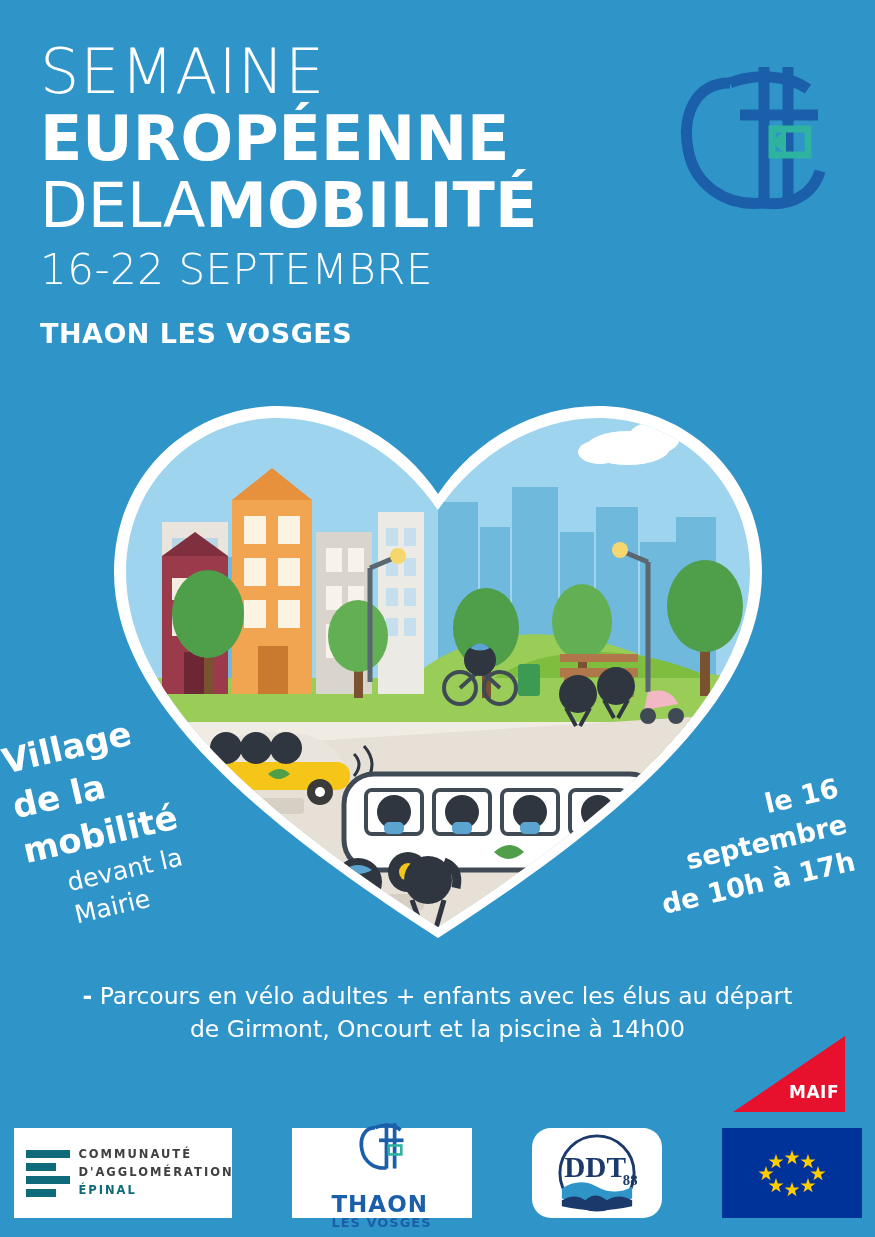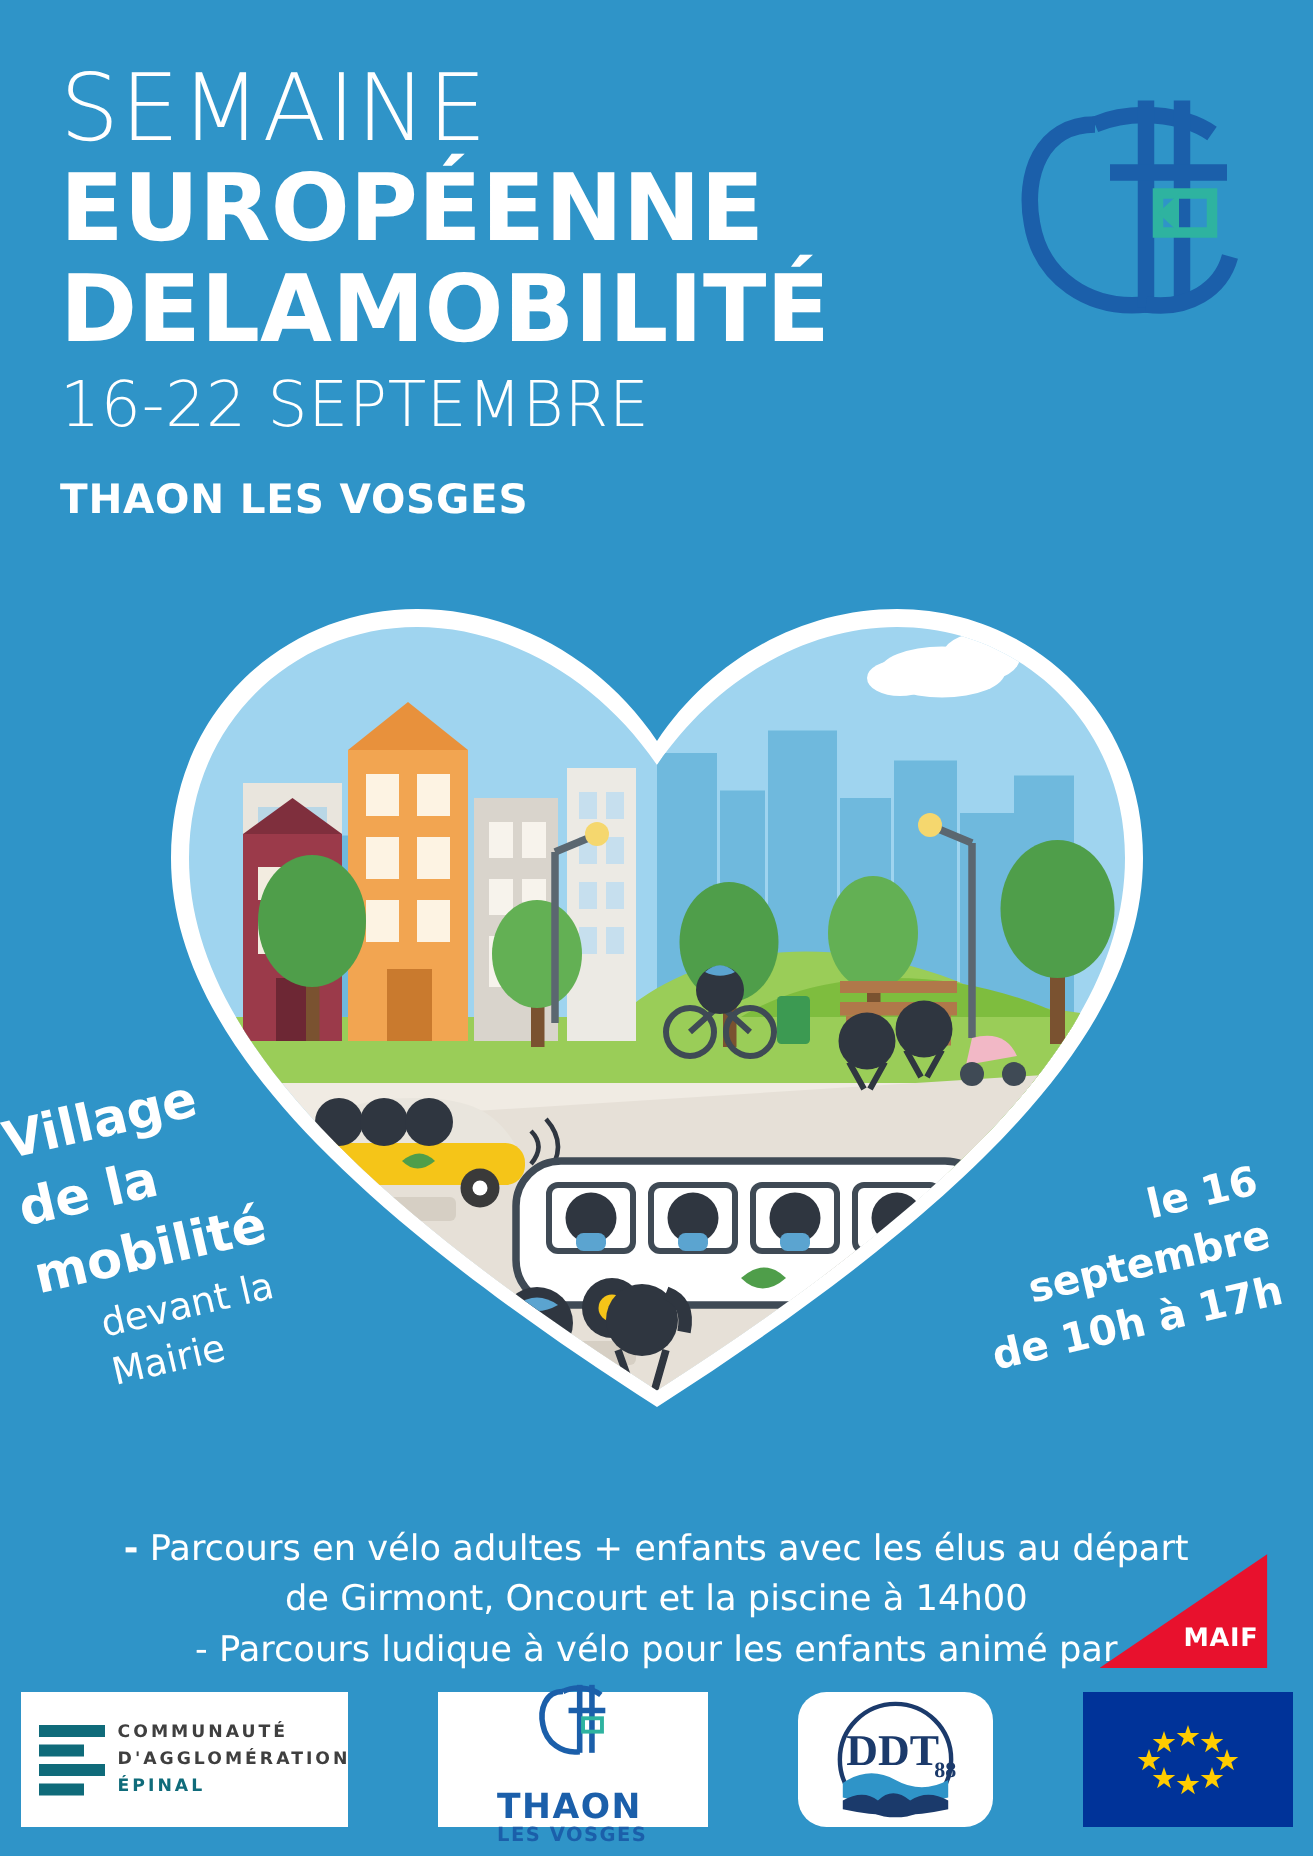--- a/index.html
+++ b/index.html
@@ -40,21 +40,21 @@
     color: #ffffff;
     margin-top: 4px;
     font-family: "DejaVu Sans", sans-serif;
   }
   .t-line3 {
     font-size: 62px;
     line-height: 1.02;
     margin-top: 4px;
     font-family: "DejaVu Sans", sans-serif;
   }
-  .t-line3 .light { font-weight: 700; }
+  .t-line3 .light { font-weight: 400; }
   .t-line3 .bold { font-weight: 700; }
   .t-date {
     font-size: 42px;
     font-weight: 300;
     margin-top: 8px;
     letter-spacing: 0.5px;
     font-family: "DejaVu Sans", sans-serif;
   }
   .t-city {
     font-size: 27px;
@@ -116,21 +116,21 @@
     font-size: 27px;
     font-weight: 700;
     font-family: "DejaVu Sans", sans-serif;
   }
 
   
   .desc {
     position: absolute;
     left: 50px;
     right: 50px;
-    top: 1016px;
+    top: 980px;
     text-align: center;
     font-size: 23.5px;
     line-height: 1.42;
     font-weight: 400;
     font-family: "DejaVu Sans", sans-serif;
   }
   .desc .dash { font-weight: 700; }
 
   
   .maif {
@@ -483,21 +483,20 @@
 
   <div class="time-label">
     <div>le 16</div>
     <div>septembre</div>
     <div>de 10h à 17h</div>
   </div>
 
   <div class="desc">
     <div><span class="dash">-</span><span> Parcours en vélo adultes + enfants avec les élus au départ</span></div>
     <div>de Girmont, Oncourt et la piscine à 14h00</div>
-    <div>- Parcours ludique à vélo pour les enfants animé par</div>
   </div>
 
   <div class="maif">
     <div class="tri"></div>
     <div class="txt">MAIF</div>
   </div>
 
   <div class="footer">
 
     <div class="logo-box logo-ca">

